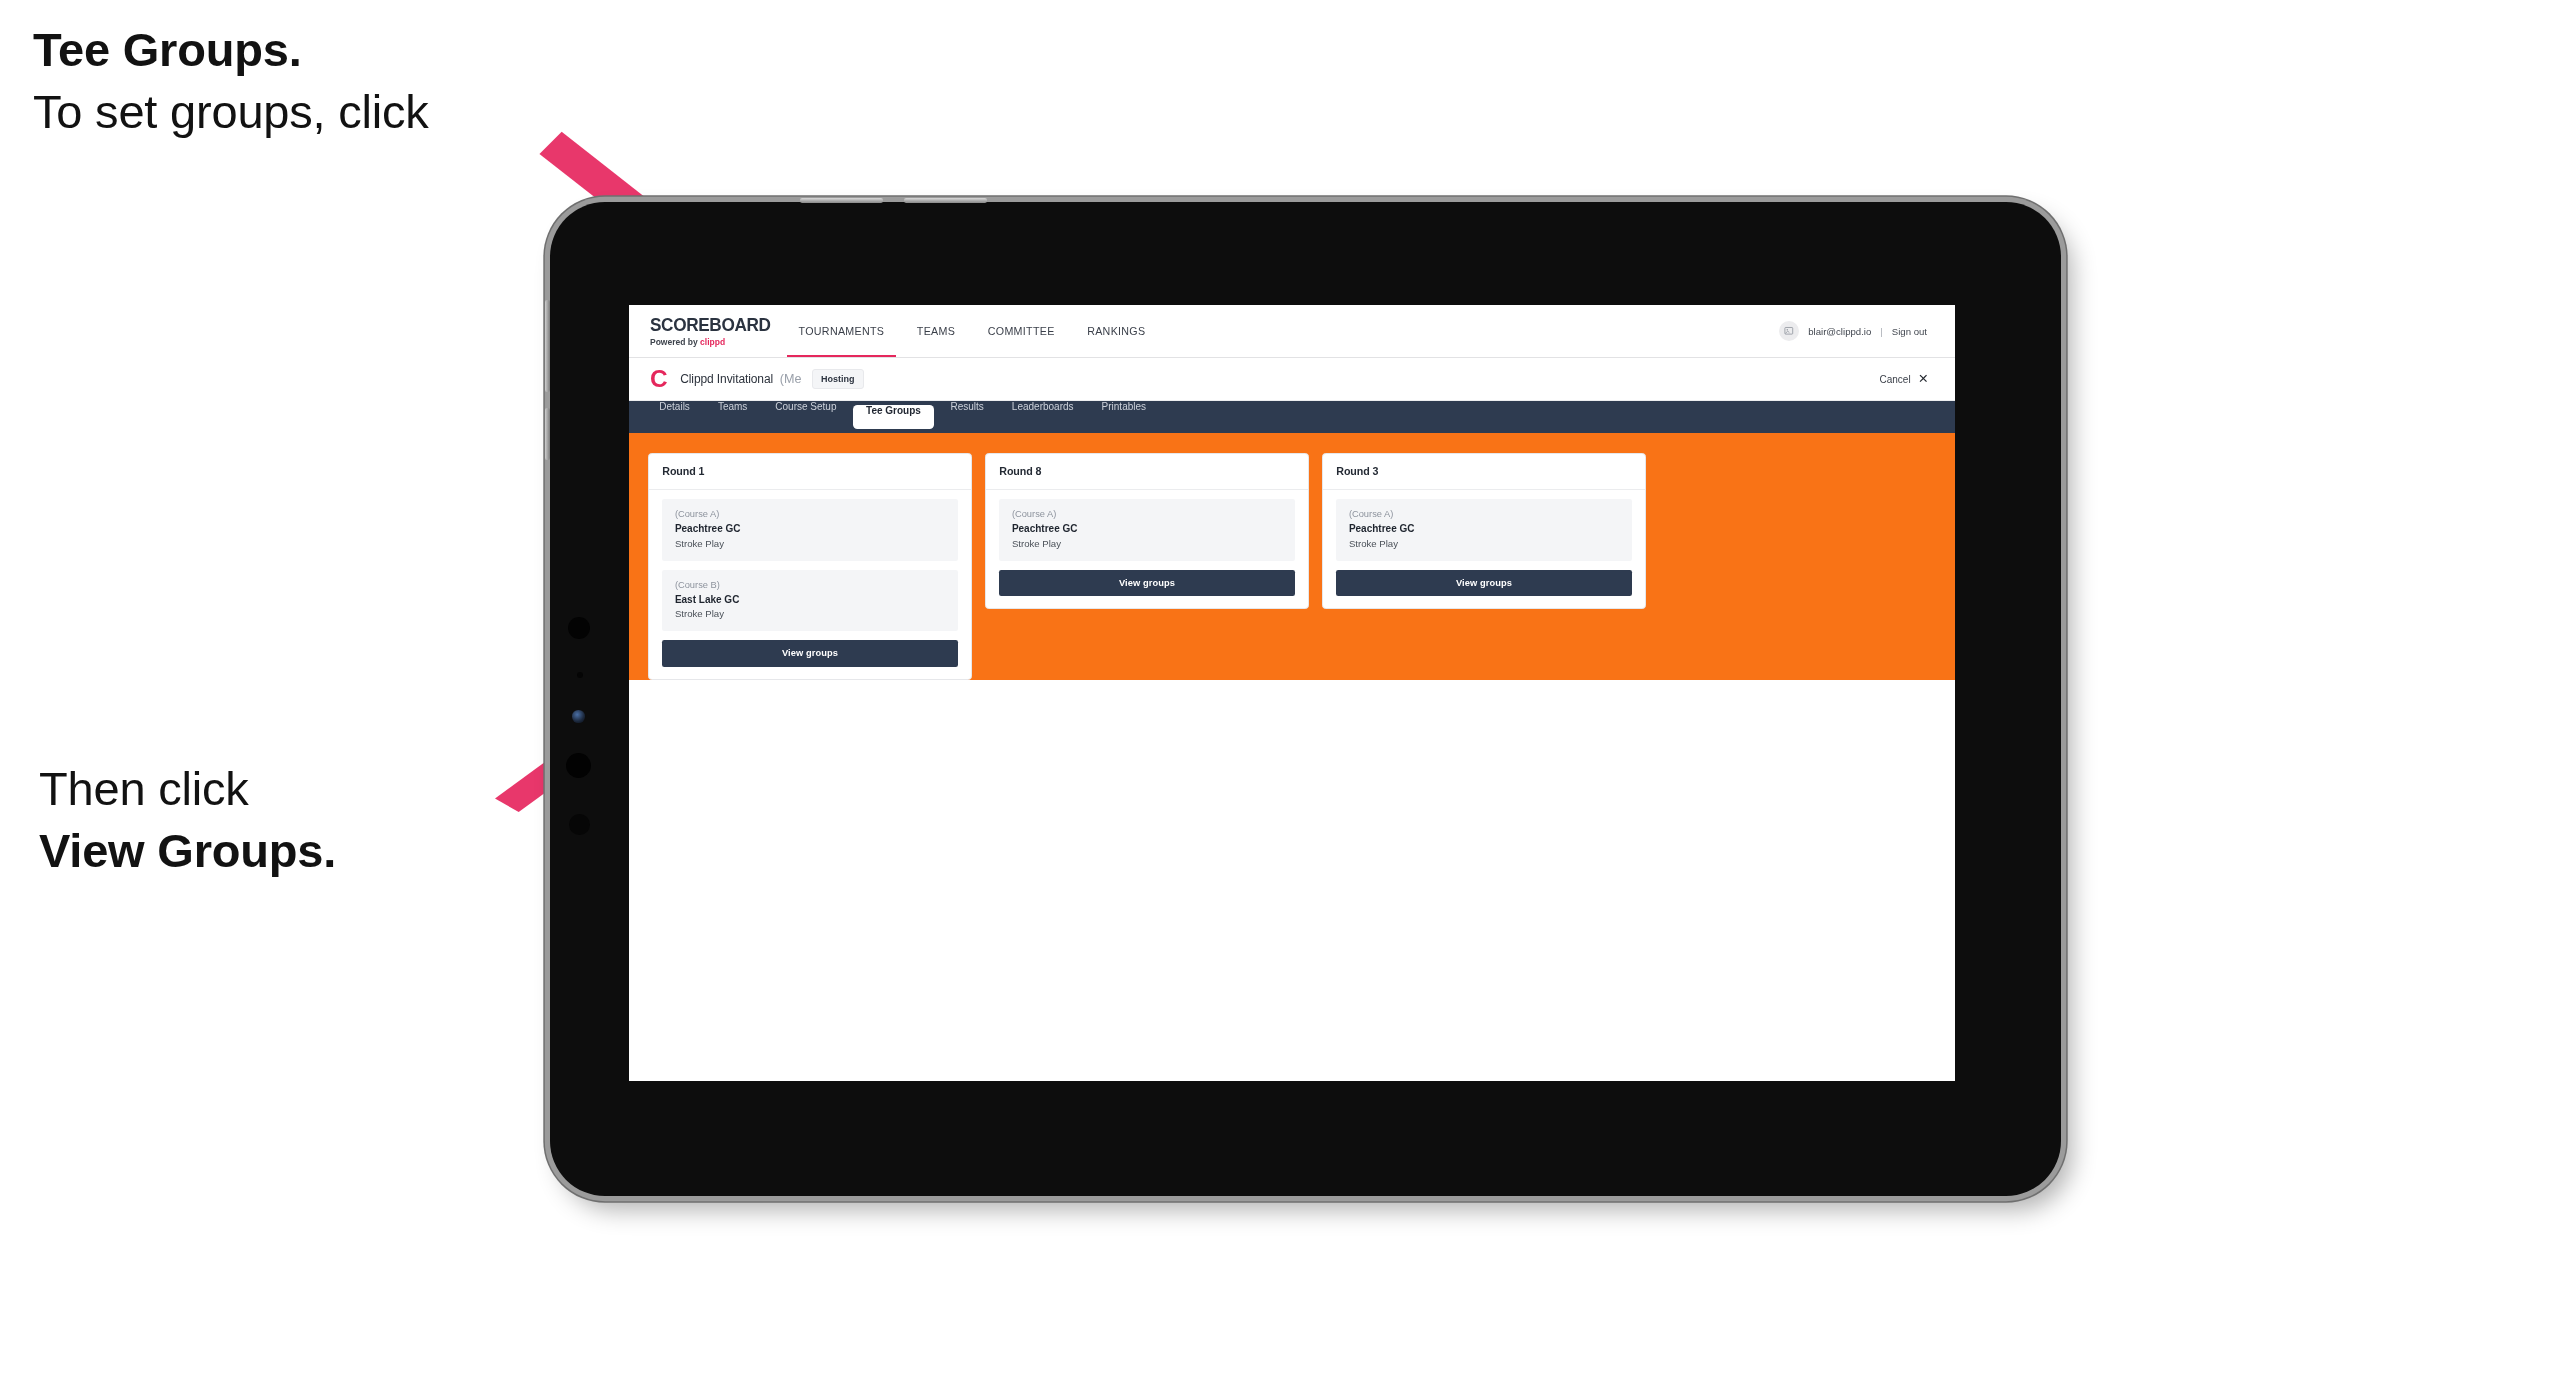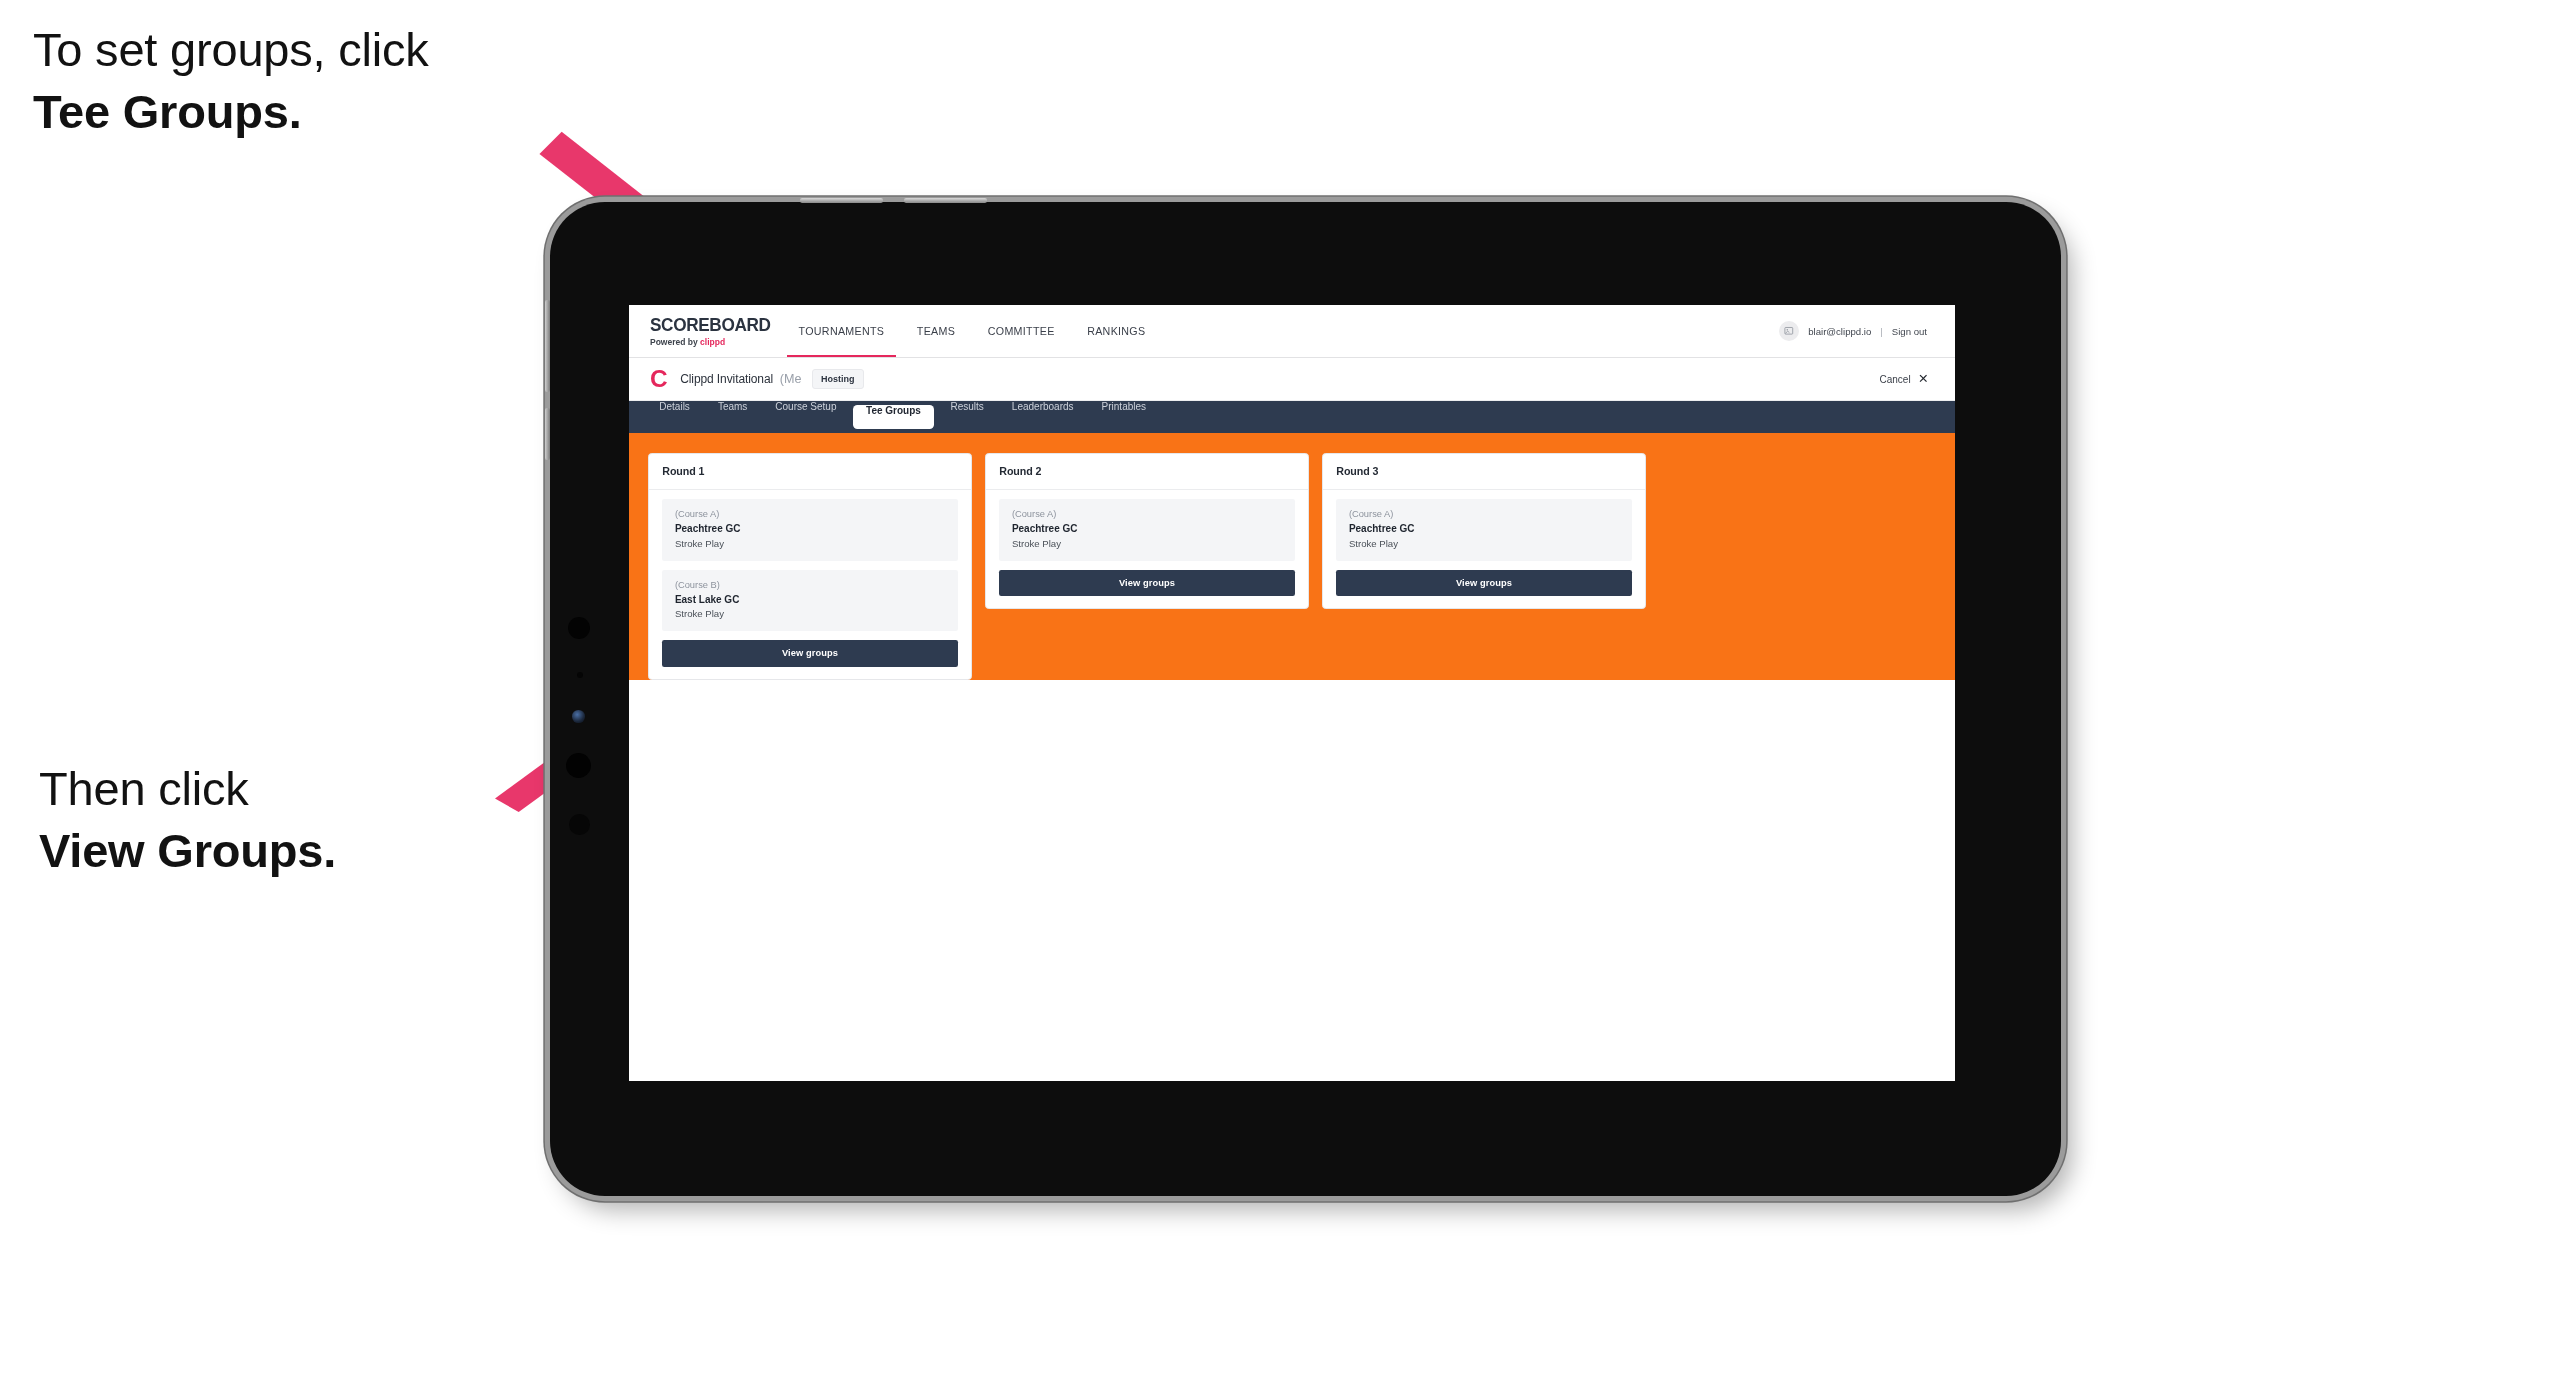--- a/index.html
+++ b/index.html
@@ -312,22 +312,22 @@
     font-weight: 700;
     padding: 8.1px 0;
     cursor: pointer;
     letter-spacing: 0.1px;
   }
 </style>
 </head>
 <body>
 
 <div class="callout" id="callout-top">
+  <span class="ln strong">Tee Groups.</span>
   <span class="ln">To set groups, click</span>
-  <span class="ln strong">Tee Groups.</span>
 </div>
 
 <div class="callout" id="callout-bottom">
   <span class="ln">Then click</span>
   <span class="ln strong">View Groups.</span>
 </div>
 
 <svg class="arrow-svg" viewBox="0 0 3477 1871">
   <g fill="#E8376B">
     <path d="M 728,208 L 1112,508 L 1182,540 L 1120,462 L 758,178 Z"></path>
@@ -441,21 +441,21 @@
             <div class="course-label">(Course B)</div>
             <div class="course-name">East Lake GC</div>
             <div class="course-format">Stroke Play</div>
           </div>
           <button class="view-groups-btn">View groups</button>
         </div>
       </div>
 
       <div class="round-card">
         <div class="round-card-head">
-          <span class="round-title">Round 2</span>
+          <span class="round-title">Round 8</span>
         </div>
         <div class="round-card-body">
           <div class="course-block">
             <div class="course-label">(Course A)</div>
             <div class="course-name">Peachtree GC</div>
             <div class="course-format">Stroke Play</div>
           </div>
           <button class="view-groups-btn">View groups</button>
         </div>
       </div>

